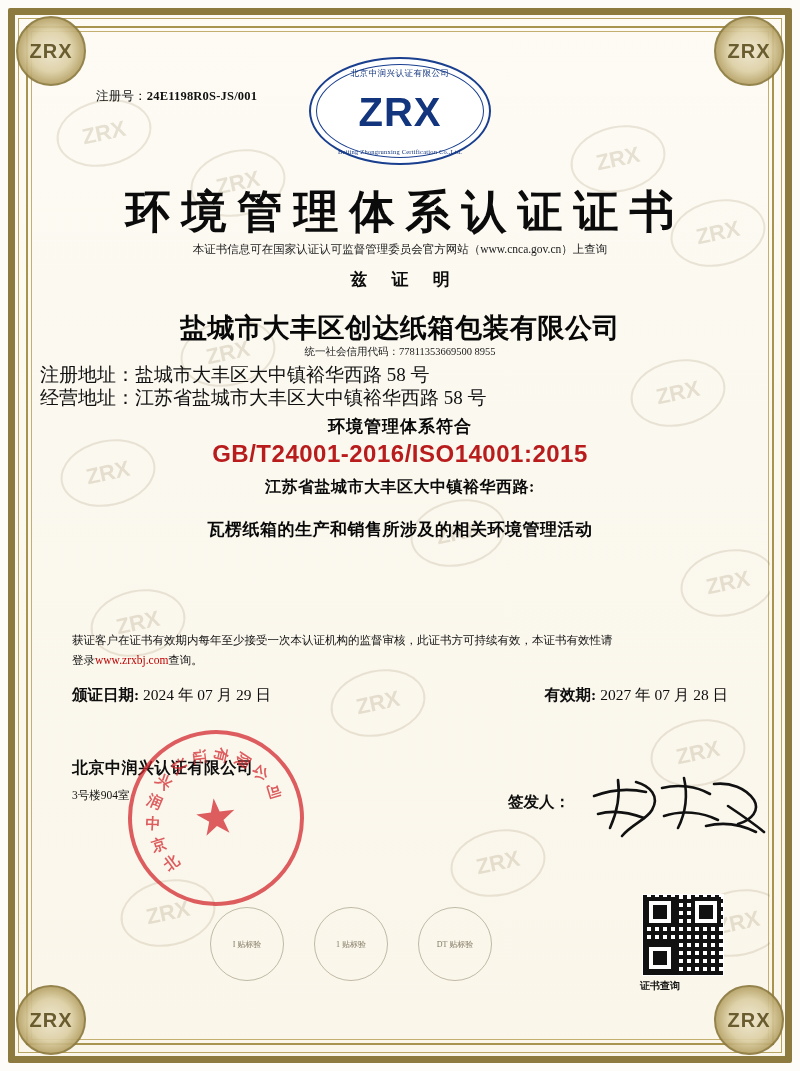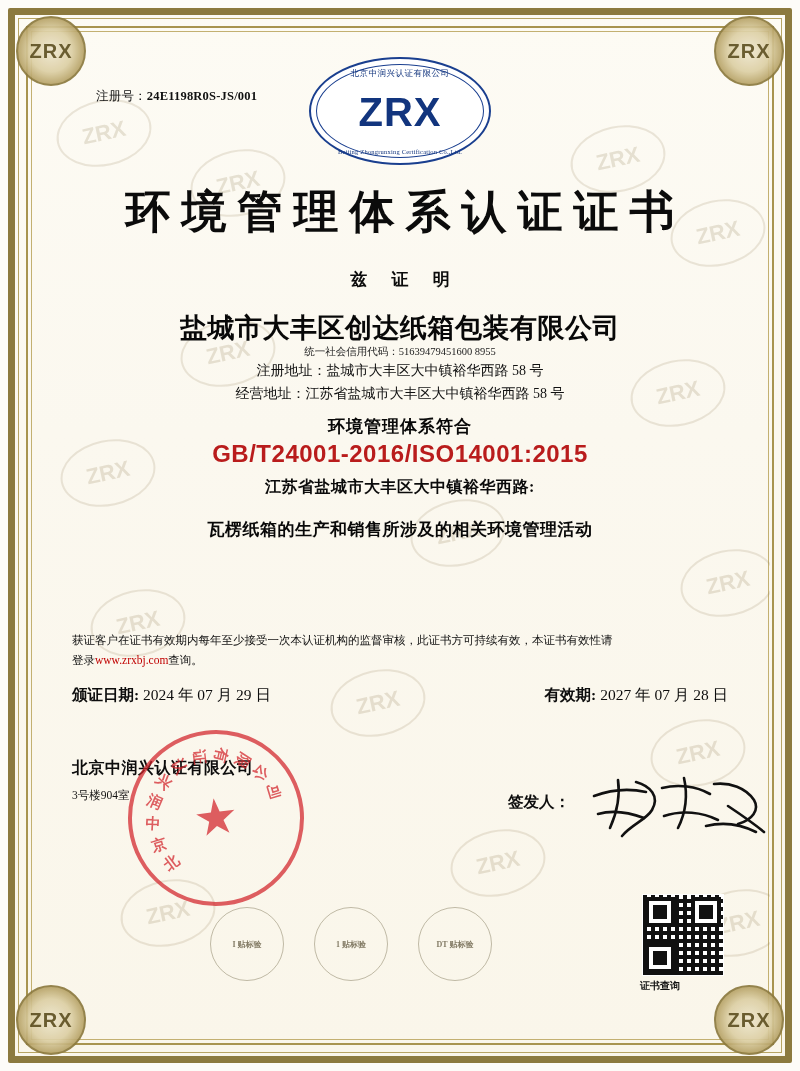--- a/index.html
+++ b/index.html
@@ -225,22 +225,21 @@
     left: 0; right: 0;
     top: 305px;
     text-align: center;
     font-size: 10.5px;
     color: #222;
   }
 
   .addr {
     position: absolute;
     left: 0; right: 0;
-    text-align: center;
-    font-size: 14px;
+    font-size: 19px;
     color: #111;
   }
   .addr.a1 { top: 322px; }
   .addr.a2 { top: 345px; }
 
   .conform {
     position: absolute;
     left: 0; right: 0;
     top: 375px;
     text-align: center;
@@ -399,21 +398,20 @@
   }
   .acc {
     width: 72px;
     height: 72px;
     border-radius: 50%;
     border: 1px solid rgba(120,110,80,.45);
     color: rgba(90,80,55,.75);
     font-size: 7.5px;
     position: relative;
     font-family: "Liberation Serif", serif;
-    font-weight: bold;
   }
   .acc .acc-center {
     position: absolute;
     left: 0; right: 0;
     top: 50%;
     transform: translateY(-50%);
     text-align: center;
     font-size: 8px;
   }
 
@@ -504,24 +502,25 @@
 
     <div class="logo">
       <div class="logo-oval">
         <div class="logo-top-cn">北京中润兴认证有限公司</div>
         <div class="logo-zrx">ZRX</div>
         <div class="logo-bottom-en">Beijing Zhongrunxing Certification Co.,Ltd.</div>
       </div>
     </div>
 
     <div class="title">环境管理体系认证证书</div>
+    <div class="subtitle">本证书信息可在国家认证认可监督管理委员会官方网站（www.cnca.gov.cn）上查询</div>
     <div class="hereby">兹 证 明</div>
 
     <div class="company">盐城市大丰区创达纸箱包装有限公司</div>
-    <div class="credit-code">统一社会信用代码：51639479451600 8955</div>
+    <div class="credit-code">统一社会信用代码：77811353669500 8955</div>
     <div class="addr a1">注册地址：盐城市大丰区大中镇裕华西路 58 号</div>
     <div class="addr a2">经营地址：江苏省盐城市大丰区大中镇裕华西路 58 号</div>
 
     <div class="conform">环境管理体系符合</div>
     <div class="standard">GB/T24001-2016/ISO14001:2015</div>
     <div class="scope-label">江苏省盐城市大丰区大中镇裕华西路:</div>
     <div class="scope-text">瓦楞纸箱的生产和销售所涉及的相关环境管理活动</div>
 
     <div class="note">
       <span class="note-line">获证客户在证书有效期内每年至少接受一次本认证机构的监督审核，此证书方可持续有效，本证书有效性请</span>

